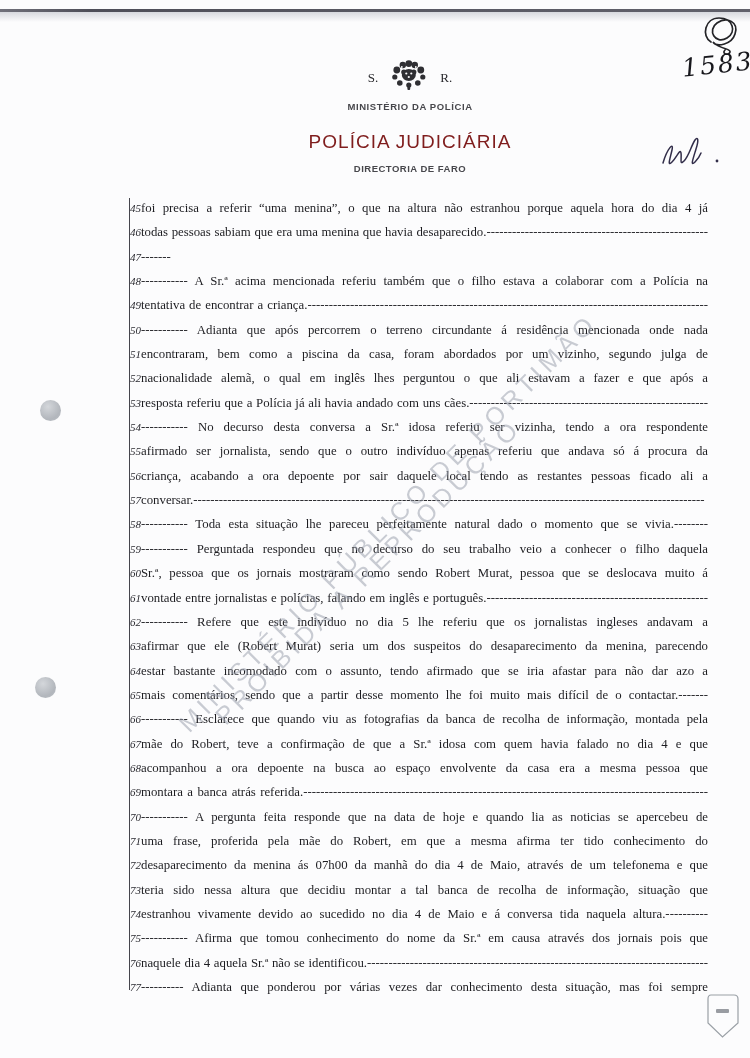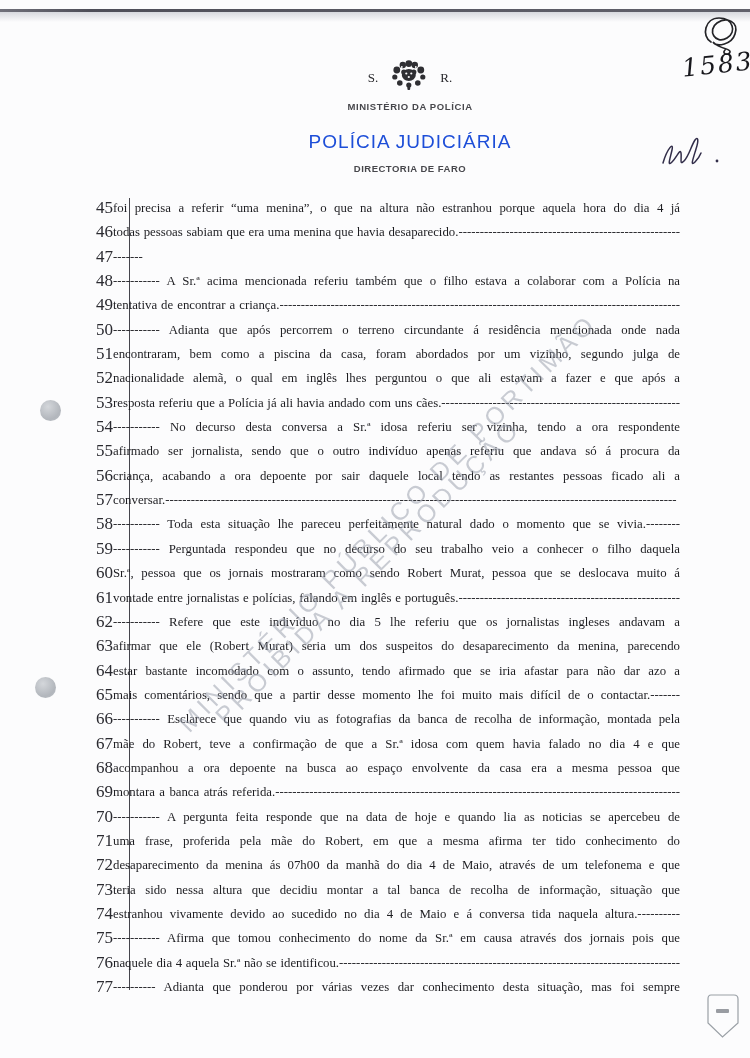--- a/index.html
+++ b/index.html
@@ -19,36 +19,36 @@
   .punch1{left:40px;top:400px;}
   .punch2{left:35px;top:677px;}
   
   .hdr-sr{position:absolute;top:60px;left:410px;transform:translateX(-50%);
     display:flex;align-items:center;gap:9px;font-size:13px;color:#2a2a2e;}
   .hdr-ministry{position:absolute;top:101px;left:410px;transform:translateX(-50%);
     font-family:"Liberation Sans",sans-serif;font-size:9.5px;font-weight:600;
     letter-spacing:.6px;color:#47474c;white-space:nowrap;}
   .hdr-title{position:absolute;top:131px;left:410px;transform:translateX(-50%);
     font-family:"Liberation Sans",sans-serif;font-size:19px;font-weight:500;
-    letter-spacing:1px;color:#1d4ed8;white-space:nowrap;margin:0;}
+    letter-spacing:1px;color:#7f1d1d;white-space:nowrap;margin:0;}
   .hdr-subtitle{position:absolute;top:163px;left:410px;transform:translateX(-50%);
     font-family:"Liberation Sans",sans-serif;font-size:9.5px;font-weight:600;
     letter-spacing:.5px;color:#47474c;white-space:nowrap;}
   
   .hw-number{position:absolute;top:50px;left:682px;
     font-family:"DejaVu Serif",serif;font-style:italic;font-size:25px;
     letter-spacing:2px;color:#17171c;transform:rotate(-6deg);}
   .hw-scribble{position:absolute;top:12px;left:697px;}
   .hw-initials{position:absolute;top:131px;left:655px;}
   
   .rule{position:absolute;left:129px;top:198px;width:1.3px;height:792px;background:#45454c;}
   .lines{position:absolute;top:196px;left:0;width:750px;}
   .row{display:flex;height:24.35px;overflow:hidden;}
-  .num{flex:none;width:113px;text-align:right;font-size:17px;
-    line-height:24.35px;color:#2a2a30;}
+  .num{flex:none;width:113px;text-align:right;font-style:italic;font-size:11px;
+    line-height:24.35px;color:#2a2a30;margin-left:28px;}
   .txt{flex:none;width:567px;font-size:12.8px;line-height:24.35px;
     color:#1d1d21;text-align:justify;text-align-last:justify;word-spacing:.2px;}
   .txt.short{text-align-last:left;}
   
   .wm{position:absolute;transform:translate(-50%,-50%) rotate(-45deg);
     font-family:"Liberation Sans",sans-serif;font-size:25px;letter-spacing:4.5px;
     color:rgba(152,158,170,.52);white-space:nowrap;pointer-events:none;font-weight:500;}
   .wm1{left:388px;top:523px;}
   .wm2{left:368px;top:572px;}
   

